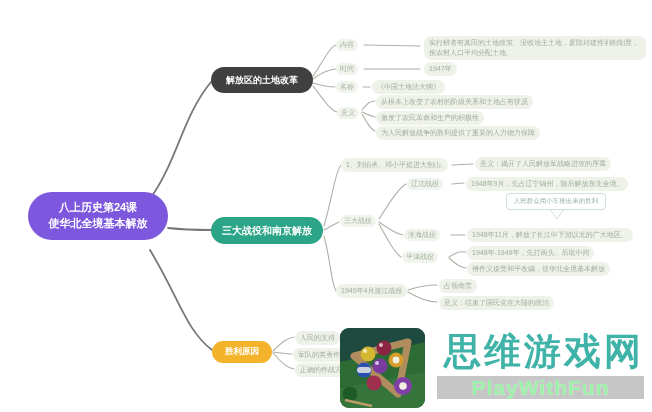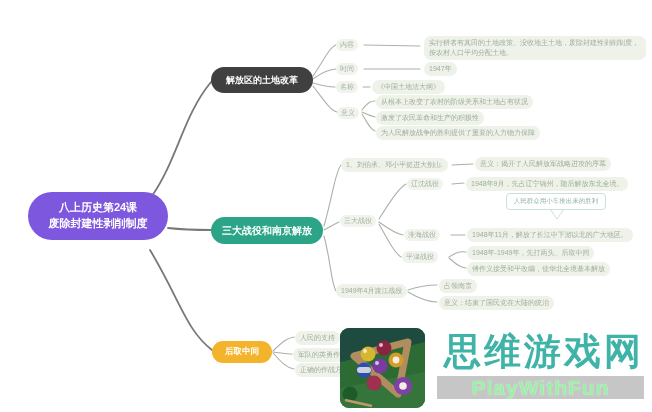--- a/index.html
+++ b/index.html
@@ -75,21 +75,21 @@
       <path d="M 273,351 C 282,342 287,338 294,337"></path>
       <path d="M 273,352 C 282,353 287,354 292,354"></path>
       <path d="M 273,353 C 282,363 287,368 294,369"></path>
     </g>
     <path d="M 550,209 L 557,219 L 564,209" fill="#ffffff" stroke="#cde0d8" stroke-width="1"></path>
   </svg>
 
   <div class="node root-node">
     <div>
       <span style="display:block">八上历史第24课</span>
-      <span style="display:block">废除封建性剥削制度</span>
+      <span style="display:block">使华北全境基本解放</span>
     </div>
   </div>
 
   <div class="node b1">
     <span>解放区的土地改革</span>
   </div>
   <div class="lbl" style="left:336px;top:39px">内容</div>
   <div class="leaf wrap" style="left:424px;top:36px;width:222px">实行耕者有其田的土地政策、没收地主土地，废除封建性剥削制度，按农村人口平均分配土地。</div>
   <div class="lbl" style="left:336px;top:63px">时间</div>
   <div class="leaf" style="left:424px;top:62px">1947年</div>
@@ -114,21 +114,21 @@
   <div class="lbl" style="left:404px;top:229px">淮海战役</div>
   <div class="leaf" style="left:467px;top:228px">1948年11月，解放了长江中下游以北的广大地区。</div>
   <div class="lbl" style="left:402px;top:251px">平津战役</div>
   <div class="leaf" style="left:467px;top:246px">1948年-1949年，先打两头、后取中间</div>
   <div class="leaf" style="left:467px;top:262px">傅作义接受和平改编，使华北全境基本解放</div>
   <div class="leaf" style="left:336px;top:284px">1949年4月渡江战役</div>
   <div class="leaf" style="left:439px;top:279px">占领南京</div>
   <div class="leaf" style="left:439px;top:296px">意义：结束了国民党在大陆的统治</div>
 
   <div class="node b3">
-    <span>后取中间</span>
+    <span>胜利原因</span>
   </div>
   <div class="leaf" style="left:295px;top:331px">人民的支持</div>
   <div class="leaf" style="left:293px;top:348px">军队的英勇作战</div>
   <div class="leaf" style="left:295px;top:363px">正确的作战方针</div>
 
   <div class="thumb">
     <svg width="85" height="80" viewBox="0 0 85 80">
       <rect x="0" y="0" width="85" height="80" fill="#2d6b35"></rect>
       <polygon points="0,0 85,0 85,14 0,34" fill="#1f4a40"></polygon>
       <polygon points="0,60 85,44 85,80 0,80" fill="#35753b"></polygon>

